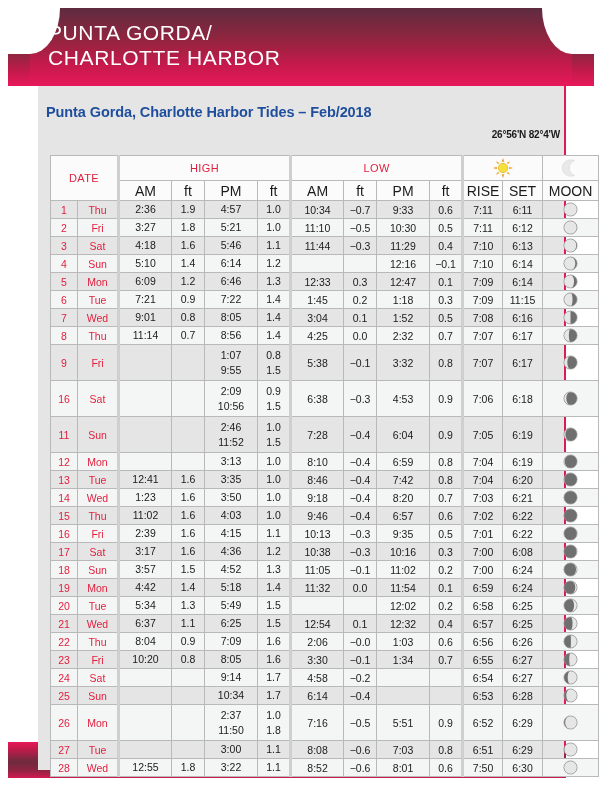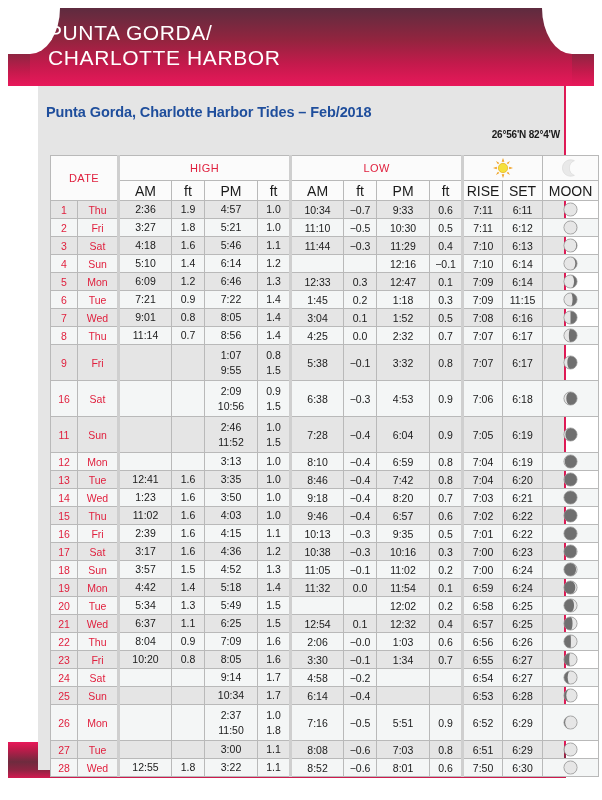--- a/index.html
+++ b/index.html
@@ -617,21 +617,21 @@
             <td class="dayname">Sat</td>
             <td class="b stack sep-l">3:17</td>
             <td class="stack">1.6</td>
             <td class="b stack">4:36</td>
             <td class="stack">1.2</td>
             <td class="b sep-l">10:38</td>
             <td>−0.3</td>
             <td class="b">10:16</td>
             <td>0.3</td>
             <td class="sep-l">7:00</td>
-            <td>6:23</td>
+            <td>6:08</td>
             <td><span class="moon-cell-icon"><svg viewBox="0 0 15 15" width="15" height="15">
                   <circle cx="7.5" cy="7.5" r="6.6" fill="#6f6f6f"></circle>
                   <path d="M 7.5 0.9000000000000004 A 6.6 6.6 0 0 1 7.5 14.1 A 6.136524806862459 6.6 0 0 0 7.5 0.9000000000000004 Z" fill="#e6e6e6"></path>
                   <circle cx="7.5" cy="7.5" r="6.6" fill="none" stroke="#9a9a9a" stroke-width="0.7"></circle>
                 </svg></span></td>
           </tr>
           <tr class="alt">
             <td class="daynum">18</td>
             <td class="dayname">Sun</td>
             <td class="b stack sep-l">3:57</td>

